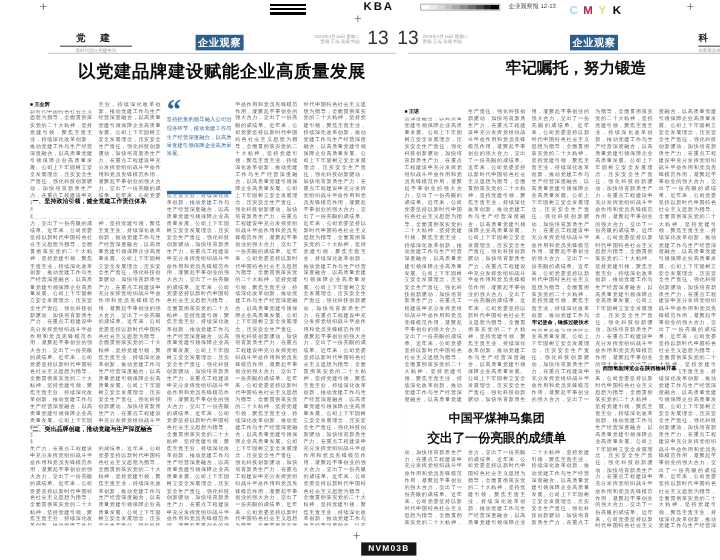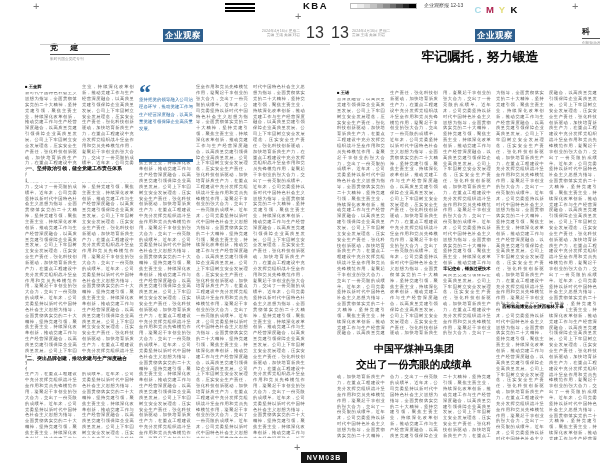--- a/index.html
+++ b/index.html
@@ -85,37 +85,38 @@
   <div class="cross" style="left:295px;top:11px;">+</div>
   <div class="abs" id="grad-bar"></div>
   <div class="abs" id="strip-label">
     <span class="s50" style="font-size:10px;">企业观察报  12-13</span>
   </div>
   <div class="abs" id="cmyk">
     <span class="c-c">C</span><span class="c-m">M</span><span class="c-y">Y</span><span class="c-k">K</span>
   </div>
   <div class="cross" style="left:572px;top:1px;">+</div>
 
-  <div class="abs sec-mast" style="left:30px;top:42px;">
+  <div class="abs sec-mast" style="left:30px;top:26px;text-align:center;">
     <div class="sec-chars">党 建</div>
     <div class="sec-rule"></div>
     <div style="width:60px;height:5px;overflow:hidden;">
         <span class="s50 sec-sub">新时代国企党建专刊</span>
       </div>
   </div>
   <div class="abs mast-box" style="left:143px;top:29px;">企业观察报</div>
   <div class="abs" style="left:212px;top:28px;width:68px;height:12px;overflow:hidden;">
     <span class="s50 ed-info" style="text-align:right;width:136px;">
       <span>2024年4月16日 星期二</span><br>
       <span>责编 王彧  美编 刘岩</span>
     </span>
   </div>
   <div class="abs pg-num" style="left:286px;top:24px;">13</div>
   <div class="abs hdr-rule" style="left:20px;top:44px;width:290px;"></div>
 
+  <div class="abs headline" id="lp-head">以党建品牌建设赋能企业高质量发展</div>
 
   <div class="col lcol" style="left:25px;">
       <div class="s50 coltext">近年来，公司党委坚持以新时代中国特色社会主义思想为指导，全面贯彻落实党的二十大精神，坚持党建引领，聚焦主责主业，持续深化改革创新，推动党建工作与生产经营深度融合，以高质量党建引领保障企业高质量发展。公司上下牢固树立安全发展理念，压实安全生产责任，强化科技创新驱动，加快培育新质生产力，在重点工程建设中充分发挥党组织战斗堡垒作用和党员先锋模范作用，凝聚起干事创业的强大合力，交出了一份亮眼的成绩单。近年来，公司党委坚持以新时代中国特色社会主义思想为指导，全面贯彻落实党的二十大精神，坚持党建引领，聚焦主责主业，持续深化改革创新，推动党建工作与生产经营深度融合，以高质量党建引领保障企业高质量发展。公司上下牢固树立安全发展理念，压实安全生产责任，强化科技创新驱动，加快培育新质生产力，在重点工程建设中充分发挥党组织战斗堡垒作用和党员先锋模范作用，凝聚起干事创业的强大合力，交出了一份亮眼的成绩单。近年来，公司党委坚持以新时代中国特色社会主义思想为指导，全面贯彻落实党的二十大精神，坚持党建引领，聚焦主责主业，持续深化改革创新，推动党建工作与生产经营深度融合，以高质量党建引领保障企业高质量发展。公司上下牢固树立安全发展理念，压实安全生产责任，强化科技创新驱动，加快培育新质生产力，在重点工程建设中充分发挥党组织战斗堡垒作用和党员先锋模范作用，凝聚起干事创业的强大合力，交出了一份亮眼的成绩单。近年来，公司党委坚持以新时代中国特色社会主义思想为指导，全面贯彻落实党的二十大精神，坚持党建引领，聚焦主责主业，持续深化改革创新，推动党建工作与生产经营深度融合，以高质量党建引领保障企业高质量发展。公司上下牢固树立安全发展理念，压实安全生产责任，强化科技创新驱动，加快培育新质生产力，在重点工程建设中充分发挥党组织战斗堡垒作用和党员先锋模范作用，凝聚起干事创业的强大合力，交出了一份亮眼的成绩单。近年来，公司党委坚持以新时代中国特色社会主义思想为指导，全面贯彻落实党的二十大精神，坚持党建引领，聚焦主责主业，持续深化改革创新，推动党建工作与生产经营深度融合，以高质量党建引领保障企业高质量发展。公司上下牢固树立安全发展理念，压实安全生产责任，强化科技创新驱动，加快培育新质生产力，在重点工程建设中充分发挥党组织战斗堡垒作用和党员先锋模范作用，凝聚起干事创业的强大合力，交出了一份亮眼的成绩单。近年来，公司党委坚持以新时代中国特色社会主义思想为指导，全面贯彻落实党的二十大精神，坚持党建引领，聚焦主责主业，持续深化改革创新，推动党建工作与生产经营深度融合，以高质量党建引领保障企业高质量发展。公司上下牢固树立安全发展理念，压实安全生产责任，强化科技创新驱动，加快培育新质生产力，在重点工程建设中充分发挥党组织战斗堡垒作用和党员先锋模范作用，凝聚起干事创业的强大合力，交出了一份亮眼的成绩单。</div>
     </div>
   <div class="col lcol" style="left:82px;">
       <div class="s50 coltext">主业，持续深化改革创新，推动党建工作与生产经营深度融合，以高质量党建引领保障企业高质量发展。公司上下牢固树立安全发展理念，压实安全生产责任，强化科技创新驱动，加快培育新质生产力，在重点工程建设中充分发挥党组织战斗堡垒作用和党员先锋模范作用，凝聚起干事创业的强大合力，交出了一份亮眼的成绩单。近年来，公司党委坚持以新时代中国特色社会主义思想为指导，全面贯彻落实党的二十大精神，坚持党建引领，聚焦主责主业，持续深化改革创新，推动党建工作与生产经营深度融合，以高质量党建引领保障企业高质量发展。公司上下牢固树立安全发展理念，压实安全生产责任，强化科技创新驱动，加快培育新质生产力，在重点工程建设中充分发挥党组织战斗堡垒作用和党员先锋模范作用，凝聚起干事创业的强大合力，交出了一份亮眼的成绩单。近年来，公司党委坚持以新时代中国特色社会主义思想为指导，全面贯彻落实党的二十大精神，坚持党建引领，聚焦主责主业，持续深化改革创新，推动党建工作与生产经营深度融合，以高质量党建引领保障企业高质量发展。公司上下牢固树立安全发展理念，压实安全生产责任，强化科技创新驱动，加快培育新质生产力，在重点工程建设中充分发挥党组织战斗堡垒作用和党员先锋模范作用，凝聚起干事创业的强大合力，交出了一份亮眼的成绩单。近年来，公司党委坚持以新时代中国特色社会主义思想为指导，全面贯彻落实党的二十大精神，坚持党建引领，聚焦主责主业，持续深化改革创新，推动党建工作与生产经营深度融合，以高质量党建引领保障企业高质量发展。公司上下牢固树立安全发展理念，压实安全生产责任，强化科技创新驱动，加快培育新质生产力，在重点工程建设中充分发挥党组织战斗堡垒作用和党员先锋模范作用，凝聚起干事创业的强大合力，交出了一份亮眼的成绩单。近年来，公司党委坚持以新时代中国特色社会主义思想为指导，全面贯彻落实党的二十大精神，坚持党建引领，聚焦主责主业，持续深化改革创新，推动党建工作与生产经营深度融合，以高质量党建引领保障企业高质量发展。公司上下牢固树立安全发展理念，压实安全生产责任，强化科技创新驱动，加快培育新质生产力，在重点工程建设中充分发挥党组织战斗堡垒作用和党员先锋模范作用，凝聚起干事创业的强大合力，交出了一份亮眼的成绩单。近年来，公司党委坚持以新时代中国特色社会主义思想为指导，全面贯彻落实党的二十大精神，坚持党建引领，聚焦主责主业，持续深化改革创新，推动党建工作与生产经营深度融合，以高质量党建引领保障企业高质量发展。公司上下牢固树立安全发展理念，压实安全生产责任，强化科技创新驱动，加快培育新质生产力，在重点工程建设中充分发挥党组织战斗堡垒作用和党员先锋模范作用，凝聚起干事创业的强大合力，交出了一份亮眼的成绩单。</div>
     </div>
   <div class="col lcol" style="left:139px;">
       <div class="s50 coltext">立安全发展理念，压实安全生产责任，强化科技创新驱动，加快培育新质生产力，在重点工程建设中充分发挥党组织战斗堡垒作用和党员先锋模范作用，凝聚起干事创业的强大合力，交出了一份亮眼的成绩单。近年来，公司党委坚持以新时代中国特色社会主义思想为指导，全面贯彻落实党的二十大精神，坚持党建引领，聚焦主责主业，持续深化改革创新，推动党建工作与生产经营深度融合，以高质量党建引领保障企业高质量发展。公司上下牢固树立安全发展理念，压实安全生产责任，强化科技创新驱动，加快培育新质生产力，在重点工程建设中充分发挥党组织战斗堡垒作用和党员先锋模范作用，凝聚起干事创业的强大合力，交出了一份亮眼的成绩单。近年来，公司党委坚持以新时代中国特色社会主义思想为指导，全面贯彻落实党的二十大精神，坚持党建引领，聚焦主责主业，持续深化改革创新，推动党建工作与生产经营深度融合，以高质量党建引领保障企业高质量发展。公司上下牢固树立安全发展理念，压实安全生产责任，强化科技创新驱动，加快培育新质生产力，在重点工程建设中充分发挥党组织战斗堡垒作用和党员先锋模范作用，凝聚起干事创业的强大合力，交出了一份亮眼的成绩单。近年来，公司党委坚持以新时代中国特色社会主义思想为指导，全面贯彻落实党的二十大精神，坚持党建引领，聚焦主责主业，持续深化改革创新，推动党建工作与生产经营深度融合，以高质量党建引领保障企业高质量发展。公司上下牢固树立安全发展理念，压实安全生产责任，强化科技创新驱动，加快培育新质生产力，在重点工程建设中充分发挥党组织战斗堡垒作用和党员先锋模范作用，凝聚起干事创业的强大合力，交出了一份亮眼的成绩单。近年来，公司党委坚持以新时代中国特色社会主义思想为指导，全面贯彻落实党的二十大精神，坚持党建引领，聚焦主责主业，持续深化改革创新，推动党建工作与生产经营深度融合，以高质量党建引领保障企业高质量发展。公司上下牢固树立安全发展理念，压实安全生产责任，强化科技创新驱动，加快培育新质生产力，在重点工程建设中充分发挥党组织战斗堡垒作用和党员先锋模范作用，凝聚起干事创业的强大合力，交出了一份亮眼的成绩单。近年来，公司党委坚持以新时代中国特色社会主义思想为指导，全面贯彻落实党的二十大精神，坚持党建引领，聚焦主责主业，持续深化改革创新，推动党建工作与生产经营深度融合，以高质量党建引领保障企业高质量发展。公司上下牢固树立安全发展理念，压实安全生产责任，强化科技创新驱动，加快培育新质生产力，在重点工程建设中充分发挥党组织战斗堡垒作用和党员先锋模范作用，凝聚起干事创业的强大合力，交出了一份亮眼的成绩单。</div>
     </div>

